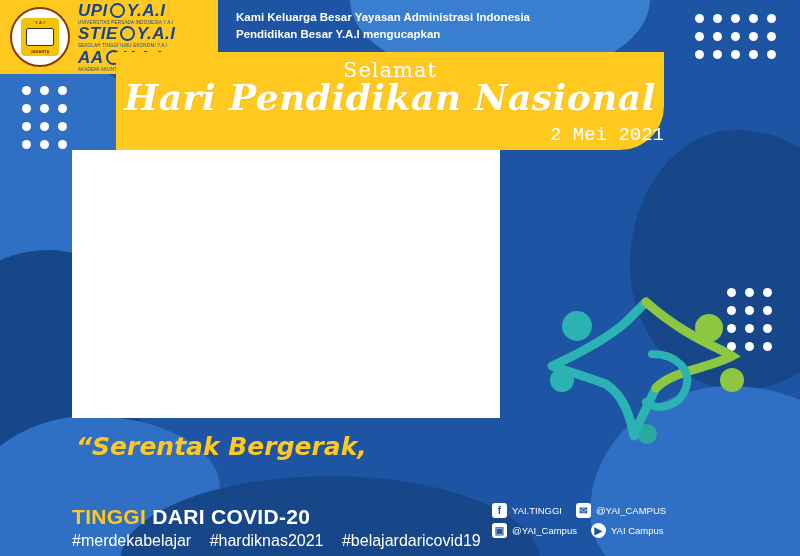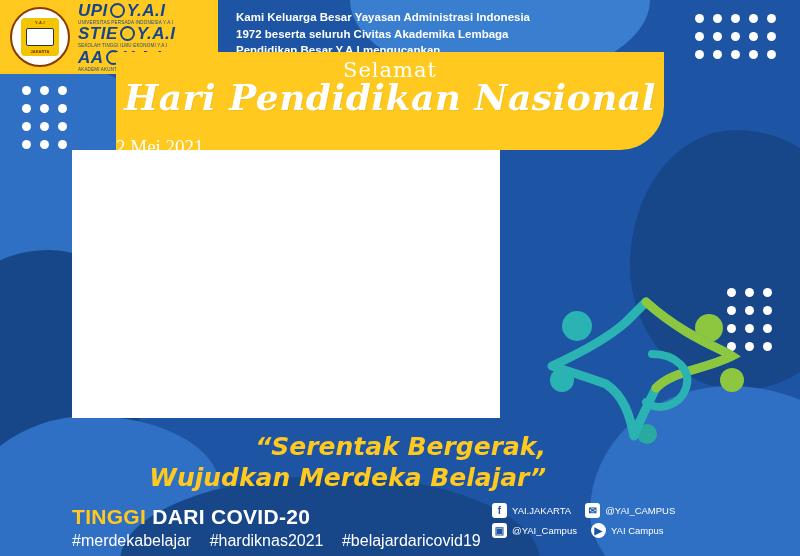--- a/index.html
+++ b/index.html
@@ -218,27 +218,27 @@
     font-size: 36px;
     font-style: italic;
     font-weight: bold;
     color: #ffffff;
     font-family: "DejaVu Serif", serif;
     letter-spacing: .5px;
     text-shadow: 1px 1px 0 rgba(0,0,0,.05);
   }
   #banner-date {
     position: absolute;
-    top: 84px;
+    top: 72px;
     left: 0;
     width: 100%;
-    text-align: left;
+    text-align: right;
     font-size: 19px;
     color: #ffffff;
-    font-family: Liberation Serif, serif;
+    font-family: Liberation Mono, monospace;
   }
 
   
   #frame {
     position: absolute;
     top: 150px;
     left: 72px;
     width: 428px;
     height: 268px;
     background: #ffffff;
@@ -249,21 +249,20 @@
     position: absolute;
     left: 76px;
     top: 432px;
     width: 470px;
     color: #ffc91f;
     font-size: 25px;
     font-weight: bold;
     font-style: italic;
     line-height: 1.22;
     font-family: "DejaVu Sans", sans-serif;
-    text-align: right;
   }
 
   
   #belajar-line {
     position: absolute;
     left: 72px;
     top: 505px;
     font-size: 21px;
     font-weight: bold;
     color: #ffffff;
@@ -427,21 +426,20 @@
         <span class="logo-main">AA</span>
         <span class="logo-ring"></span>
         <span class="logo-main">Y.A.I</span>
       </div>
       <div class="logo-sub">AKADEMI AKUNTANSI Y.A.I</div>
     </div>
   </div>
 
   <div id="header-text">
     <div>Kami Keluarga Besar Yayasan Administrasi Indonesia</div>
-    <div>1972 beserta seluruh Civitas Akademika Lembaga</div>
     <div>Pendidikan Besar Y.A.I mengucapkan</div>
   </div>
 
   <div id="banner">
     <div id="banner-selamat">Selamat</div>
     <div id="banner-title">Hari Pendidikan Nasional</div>
     <div id="banner-date">2 Mei 2021</div>
   </div>
 
   <div id="frame"></div>
@@ -455,39 +453,38 @@
       <circle cx="113" cy="150" r="10" fill="#2aa9a0"></circle>
       <path d="M112 18 C150 52 186 64 198 72 C170 86 140 86 122 104 C112 124 104 140 100 152
                C96 132 90 112 72 100 C50 92 30 86 18 82 C44 70 72 56 92 38 Z" fill="none" stroke="#2bb3b3" stroke-width="9" stroke-linejoin="round" stroke-linecap="round"></path>
       <path d="M112 18 C150 52 186 64 198 72 C170 86 140 86 122 104" fill="none" stroke="#8dc63f" stroke-width="9" stroke-linecap="round"></path>
       <path d="M118 70 C142 70 158 86 152 104 C146 122 124 128 112 118" fill="none" stroke="#2bb3b3" stroke-width="8" stroke-linecap="round"></path>
     </svg>
   </div>
 
   <div id="quote">
     <div>“Serentak Bergerak,</div>
-    <div>Wujudkan Merdeka Belajar”</div>
   </div>
 
   <div id="belajar-line">
     <span class="hl">TINGGI</span><span> DARI COVID-20</span>
   </div>
 
   <div id="hashtags">
     <span>#merdekabelajar</span>
     <span>#hardiknas2021</span>
     <span>#belajardaricovid19</span>
   </div>
 
 
   <div id="socials">
     <div class="social-row">
       <div class="social-item">
         <span class="social-icon">f</span>
-        <span class="social-label">YAI.JAKARTA</span>
+        <span class="social-label">YAI.TINGGI</span>
       </div>
       <div class="social-item">
         <span class="social-icon">✉</span>
         <span class="social-label">@YAI_CAMPUS</span>
       </div>
     </div>
     <div class="social-row">
       <div class="social-item">
         <span class="social-icon">▣</span>
         <span class="social-label">@YAI_Campus</span>

